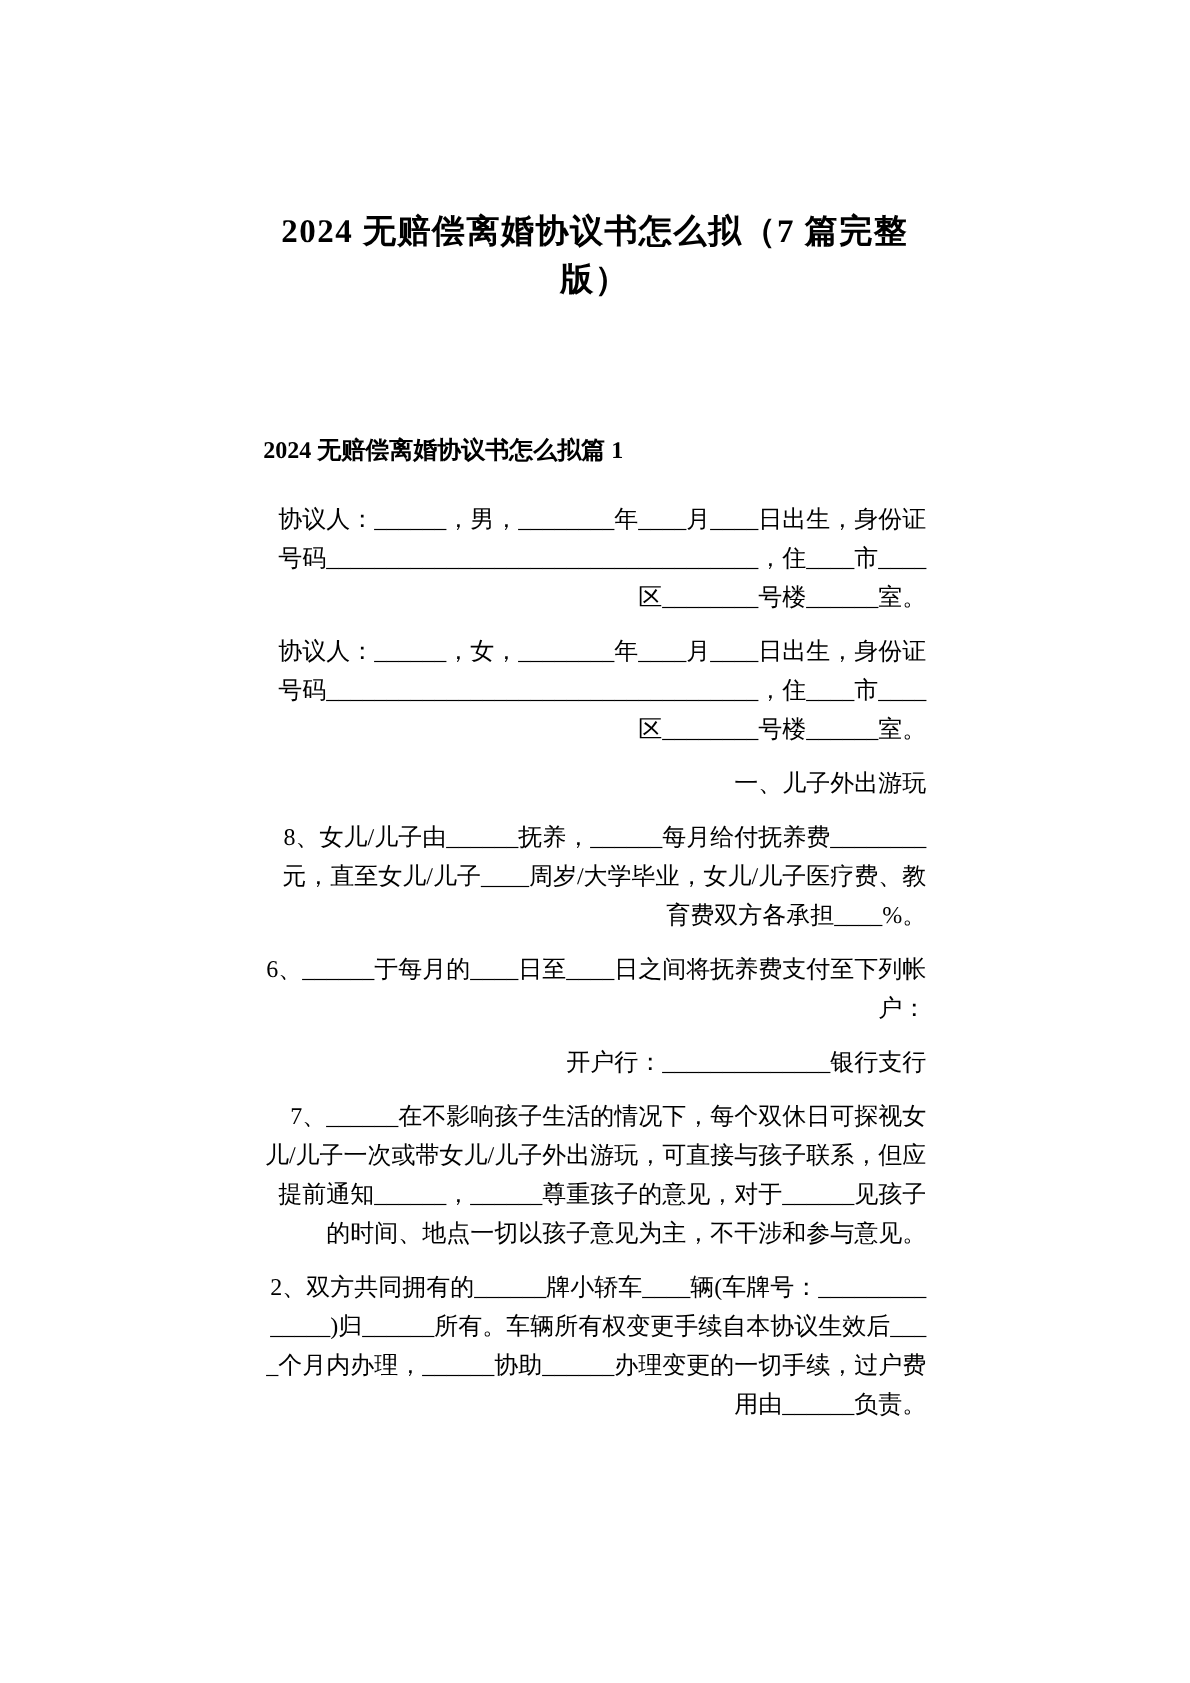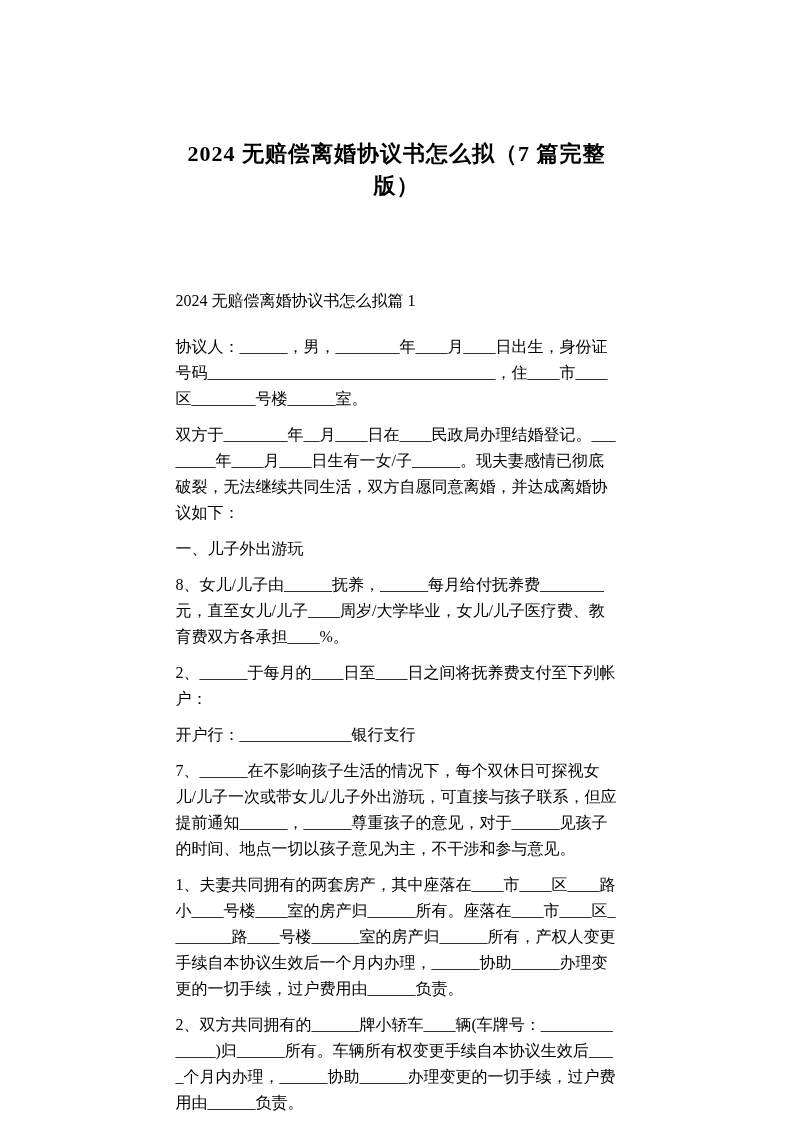--- a/index.html
+++ b/index.html
@@ -22,41 +22,40 @@
   .doc-title {
     font-size: 22px;
     font-weight: 700;
     line-height: 32px;
     text-align: center;
     margin: 0;
     letter-spacing: 1px;
   }
   .doc-subtitle {
     font-size: 16px;
-    font-weight: 400;
+    font-weight: 700;
     line-height: 26px;
     margin: 86px 0 20px 0;
   }
   .doc-para {
     font-size: 16px;
     line-height: 26px;
     margin: 0 0 10px 0;
     word-break: break-all;
-    text-align: left;
+    text-align: right;
   }
 </style>
 </head>
 <body>
 
 <div class="page">
   <h1 class="doc-title">2024 无赔偿离婚协议书怎么拟（7 篇完整版）</h1>
   <h2 class="doc-subtitle">2024 无赔偿离婚协议书怎么拟篇 1</h2>
 
   <p class="doc-para">协议人：______，男，________年____月____日出生，身份证号码____________________________________，住____市____区________号楼______室。</p>
-  <p class="doc-para">双方于________年__月____日在____民政局办理结婚登记。________年____月____日生有一女/子______。现夫妻感情已彻底破裂，无法继续共同生活，双方自愿同意离婚，并达成离婚协议如下：</p>
+  <p class="doc-para">协议人：______，女，________年____月____日出生，身份证号码____________________________________，住____市____区________号楼______室。</p>
   <p class="doc-para">一、儿子外出游玩</p>
   <p class="doc-para">8、女儿/儿子由______抚养，______每月给付抚养费________元，直至女儿/儿子____周岁/大学毕业，女儿/儿子医疗费、教育费双方各承担____%。</p>
-  <p class="doc-para">2、______于每月的____日至____日之间将抚养费支付至下列帐户：</p>
+  <p class="doc-para">6、______于每月的____日至____日之间将抚养费支付至下列帐户：</p>
   <p class="doc-para">开户行：______________银行支行</p>
   <p class="doc-para">7、______在不影响孩子生活的情况下，每个双休日可探视女儿/儿子一次或带女儿/儿子外出游玩，可直接与孩子联系，但应提前通知______，______尊重孩子的意见，对于______见孩子的时间、地点一切以孩子意见为主，不干涉和参与意见。</p>
-  <p class="doc-para">1、夫妻共同拥有的两套房产，其中座落在____市____区____路小____号楼____室的房产归______所有。座落在____市____区________路____号楼______室的房产归______所有，产权人变更手续自本协议生效后一个月内办理，______协助______办理变更的一切手续，过户费用由______负责。</p>
   <p class="doc-para">2、双方共同拥有的______牌小轿车____辆(车牌号：______________)归______所有。车辆所有权变更手续自本协议生效后____个月内办理，______协助______办理变更的一切手续，过户费用由______负责。</p>
 </div>
 
 </body></html>

